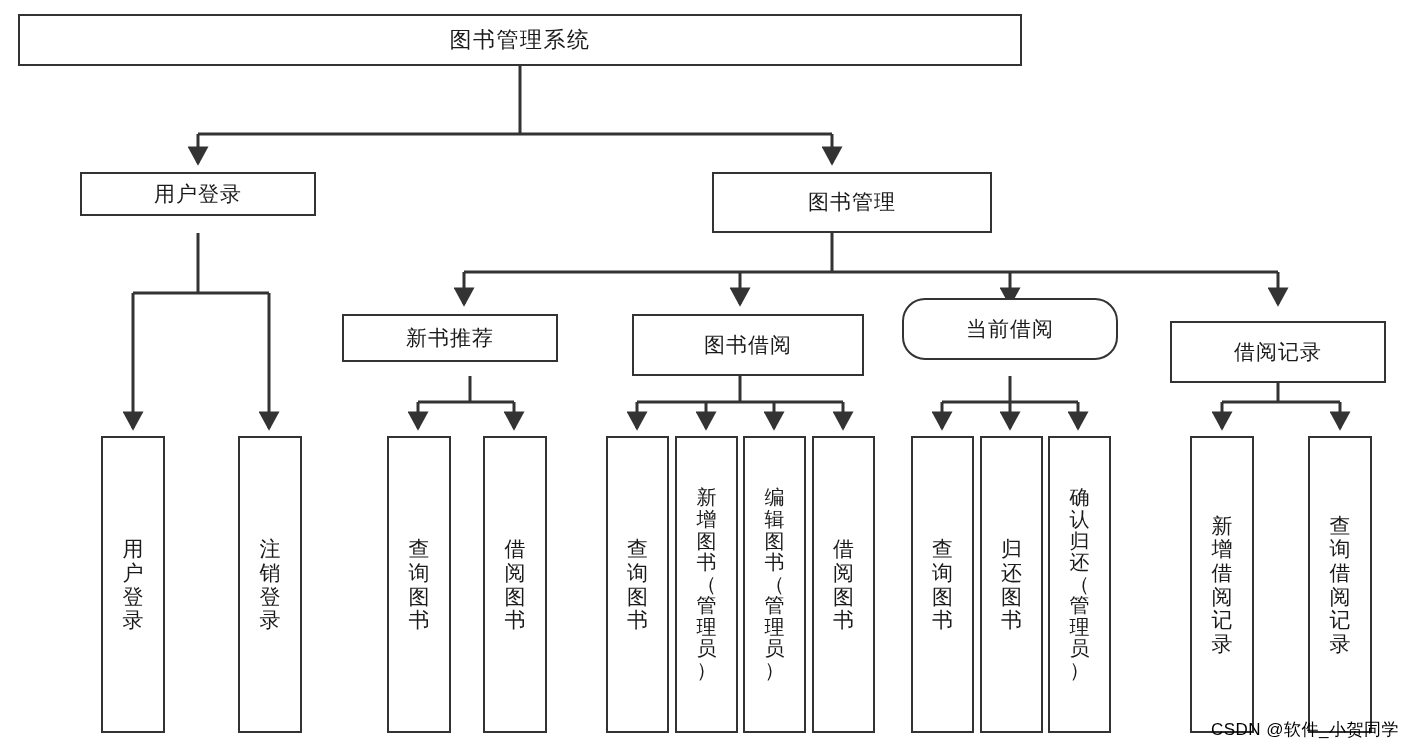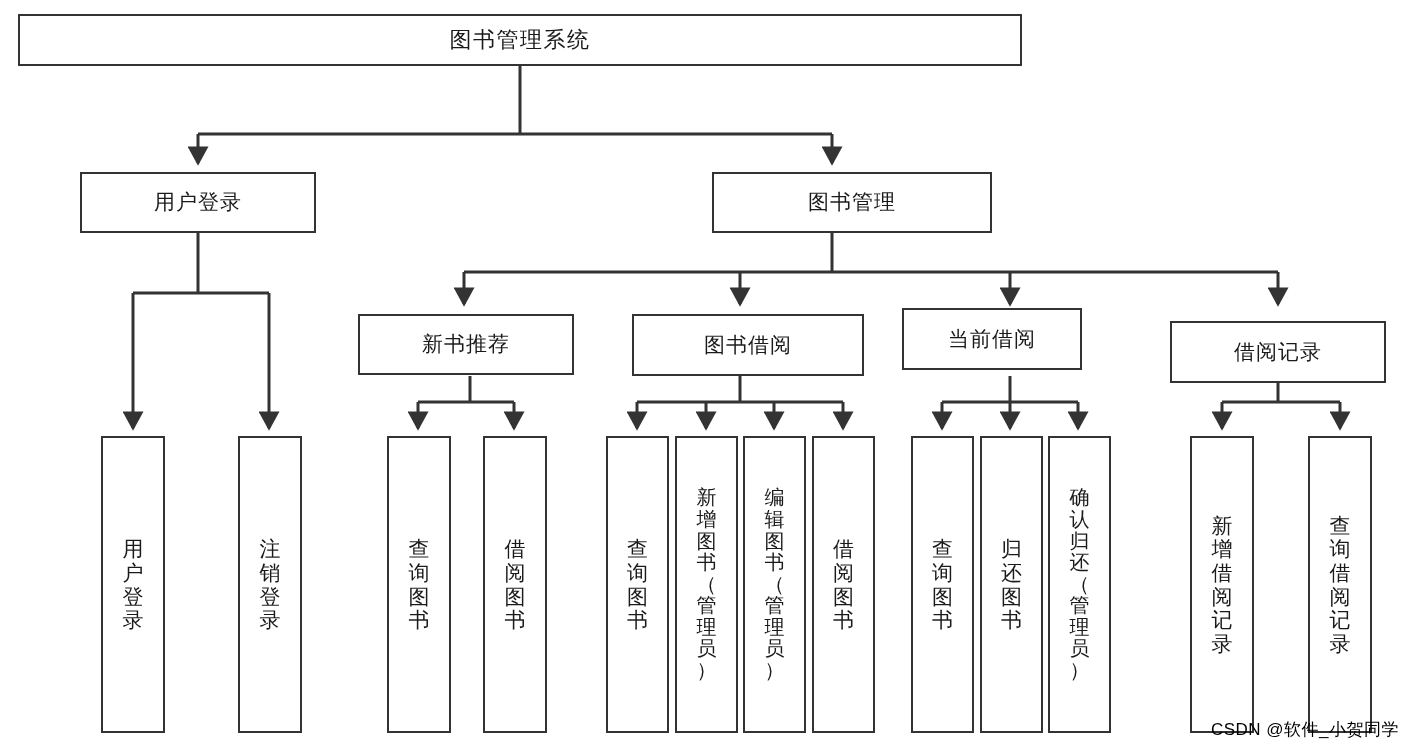--- a/index.html
+++ b/index.html
@@ -130,34 +130,34 @@
       <path d="M 1222 402 L 1340 402"></path>
       <path d="M 1222 402 L 1222 428" marker-end="url(#arrow)"></path>
       <path d="M 1340 402 L 1340 428" marker-end="url(#arrow)"></path>
     </g>
   </svg>
 
   <div class="node h root" style="left:18px; top:14px; width:1004px; height:52px;">
     <span class="label">图书管理系统</span>
   </div>
 
-  <div class="node h" style="left:80px; top:172px; width:236px; height:61px;">
+  <div class="node h" style="left:80px; top:172px; width:236px; height:44px;">
     <span class="label">用户登录</span>
   </div>
   <div class="node h" style="left:712px; top:172px; width:280px; height:61px;">
     <span class="label">图书管理</span>
   </div>
 
-  <div class="node h" style="left:358px; top:314px; width:216px; height:61px;">
+  <div class="node h" style="left:342px; top:314px; width:216px; height:48px;">
     <span class="label">新书推荐</span>
   </div>
   <div class="node h" style="left:632px; top:314px; width:232px; height:62px;">
     <span class="label">图书借阅</span>
   </div>
-  <div class="node h" style="left:902px; top:308px; width:180px; height:62px;">
+  <div class="node h" style="left:902px; top:298px; width:216px; height:62px;border-radius:23px;">
     <span class="label">当前借阅</span>
   </div>
   <div class="node h" style="left:1170px; top:321px; width:216px; height:62px;">
     <span class="label">借阅记录</span>
   </div>
 
   <div class="node v" style="left:101px; top:436px; width:64px; height:297px;">
     <span class="label vert">用
 户
 登

